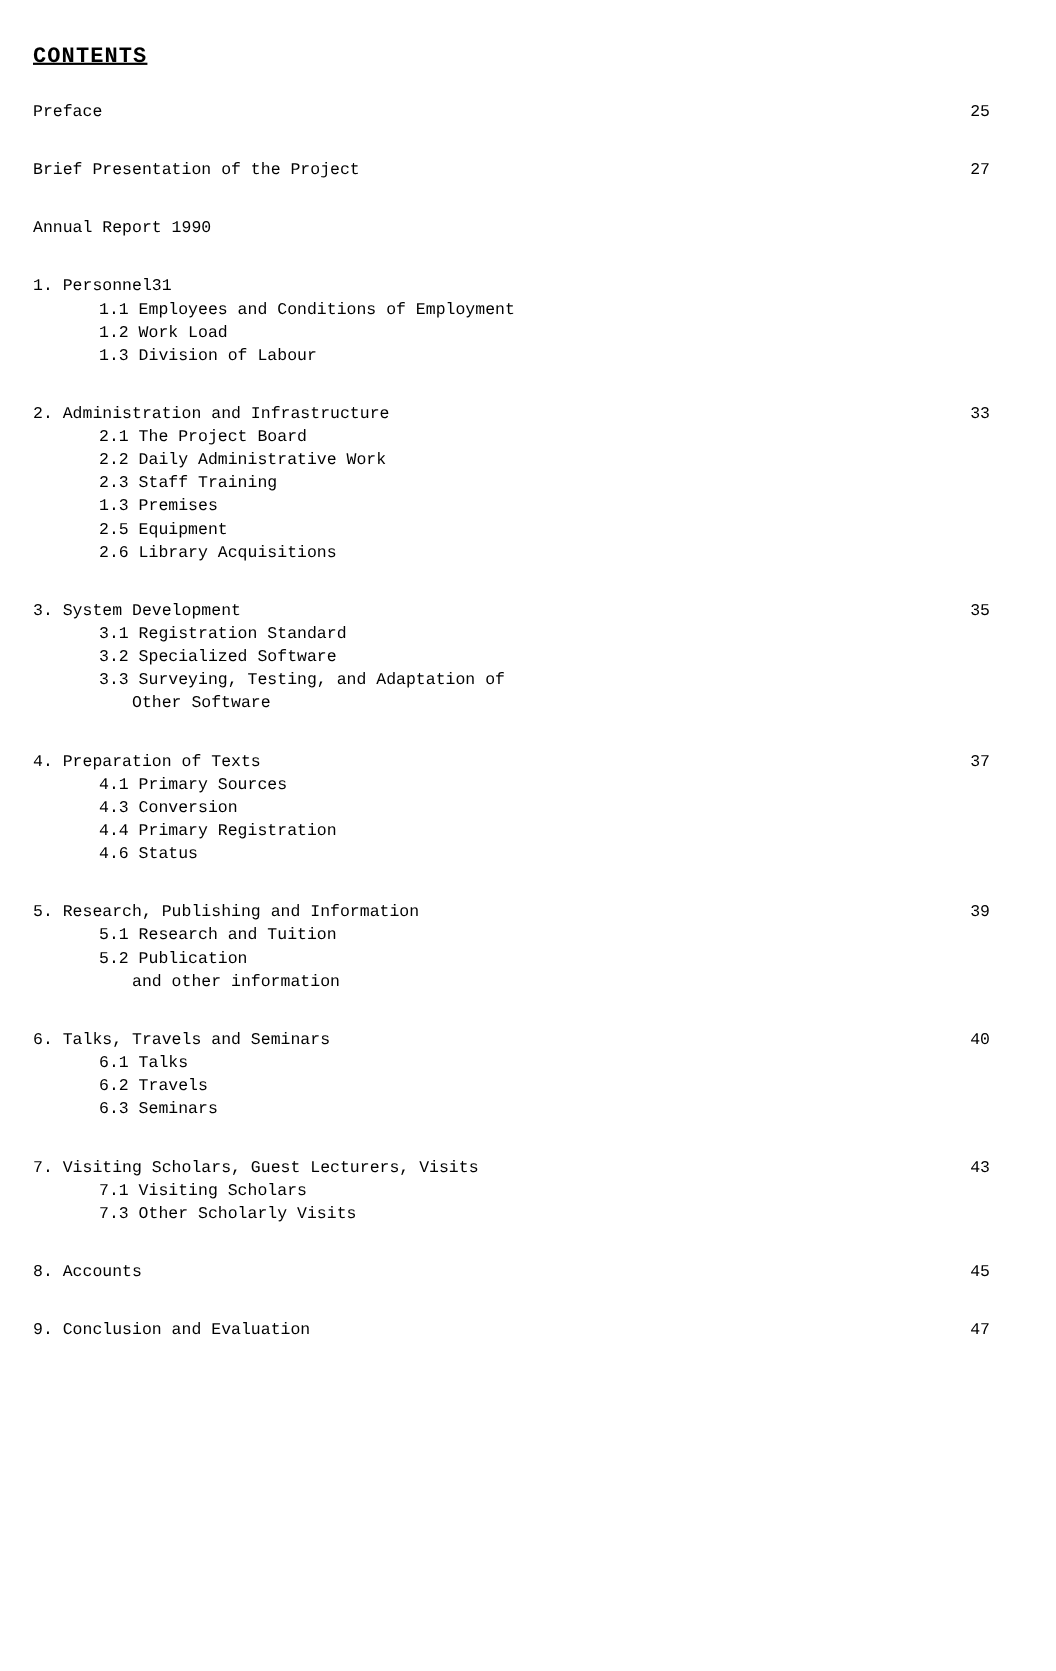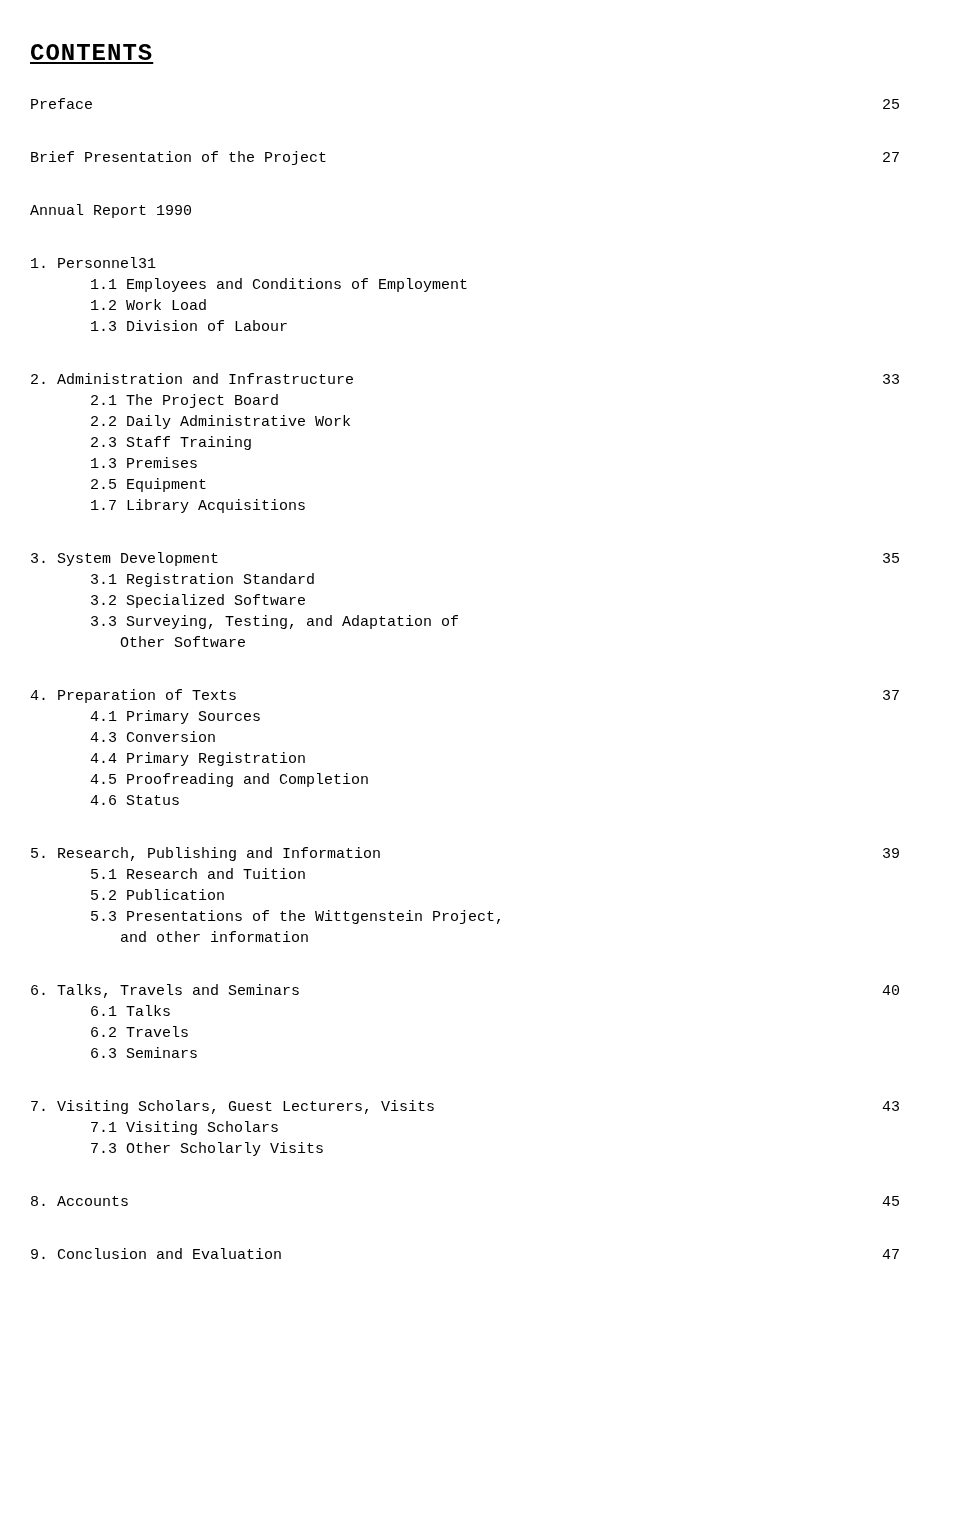--- a/index.html
+++ b/index.html
@@ -12,21 +12,21 @@
       background: #ffffff;
       font-family: 'Courier New', Courier, monospace;
       font-size: 15px;
       color: #000000;
       padding: 40px 60px 60px 30px;
       width: 960px;
       min-height: 1519px;
     }
 
     .contents-title {
-      font-size: 24px;
+      font-size: 20px;
       font-weight: bold;
       text-decoration: underline;
       margin-bottom: 30px;
       letter-spacing: 1px;
     }
 
     .toc-section {
       margin-bottom: 18px;
     }
 
@@ -127,21 +127,21 @@
     <div class="toc-sub">
       <span>2.3  Staff Training</span>
     </div>
     <div class="toc-sub">
       <span>1.3  Premises</span>
     </div>
     <div class="toc-sub">
       <span>2.5  Equipment</span>
     </div>
     <div class="toc-sub">
-      <span>1.7  Library Acquisitions</span>
+      <span>2.6  Library Acquisitions</span>
     </div>
   </div>
 
   <div class="blank-line"></div>
 
   <div class="toc-section">
     <div class="toc-entry">
       <span class="label">3.  System Development</span>
       <span class="page-num">35</span>
     </div>
@@ -169,43 +169,37 @@
     <div class="toc-sub">
       <span>4.1  Primary Sources</span>
     </div>
     <div class="toc-sub">
       <span>4.3  Conversion</span>
     </div>
     <div class="toc-sub">
       <span>4.4  Primary Registration</span>
     </div>
     <div class="toc-sub">
-      <span>4.5  Proofreading and Completion</span>
-    </div>
-    <div class="toc-sub">
       <span>4.6  Status</span>
     </div>
   </div>
 
   <div class="blank-line"></div>
 
   <div class="toc-section">
     <div class="toc-entry">
       <span class="label">5.   Research, Publishing and Information</span>
       <span class="page-num">39</span>
     </div>
     <div class="toc-sub">
       <span>5.1  Research and Tuition</span>
     </div>
     <div class="toc-sub">
       <span>5.2  Publication</span>
     </div>
-    <div class="toc-sub">
-      <span>5.3  Presentations of the Wittgenstein Project,</span>
-    </div>
     <div class="toc-sub2">
       <span>     and other information</span>
     </div>
   </div>
 
   <div class="blank-line"></div>
 
   <div class="toc-section">
     <div class="toc-entry">
       <span class="label">6.  Talks, Travels and Seminars</span>

